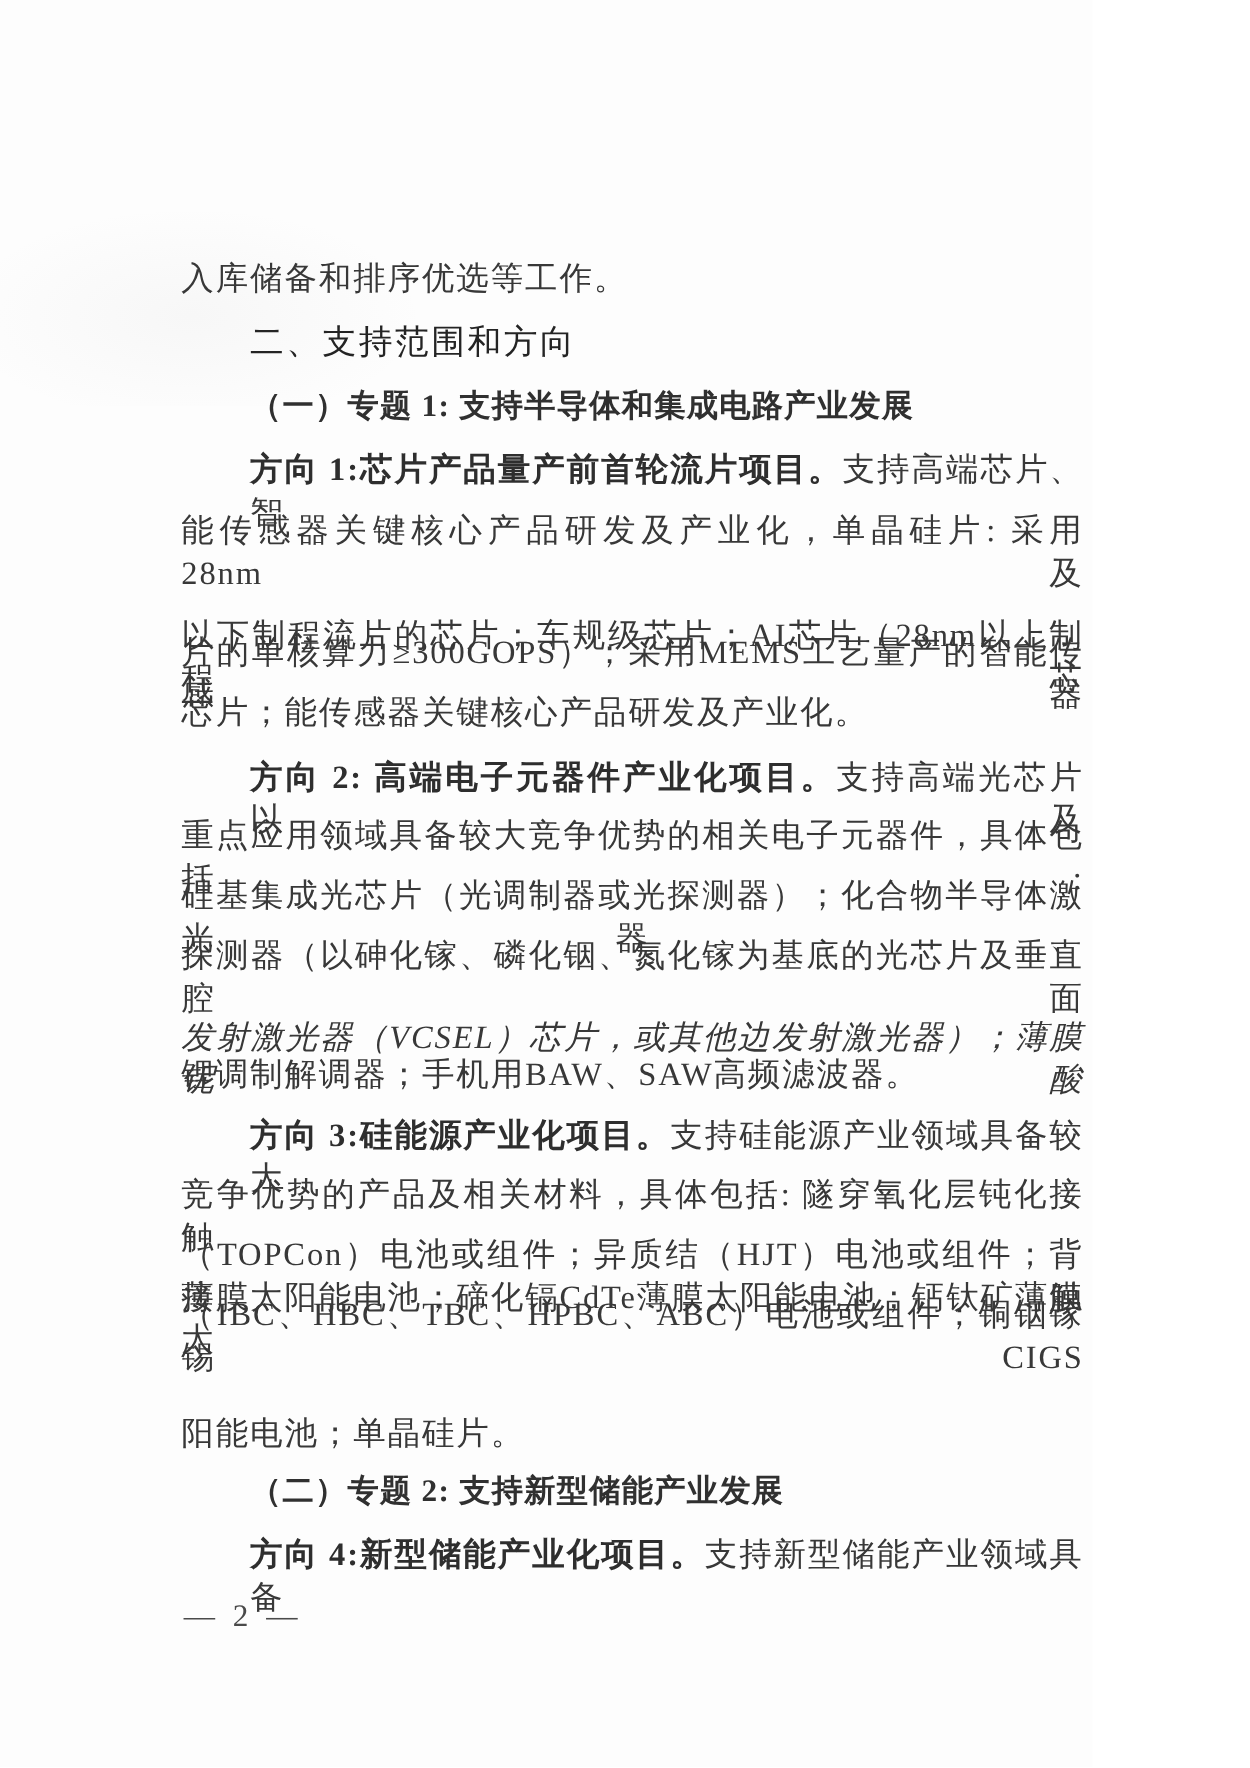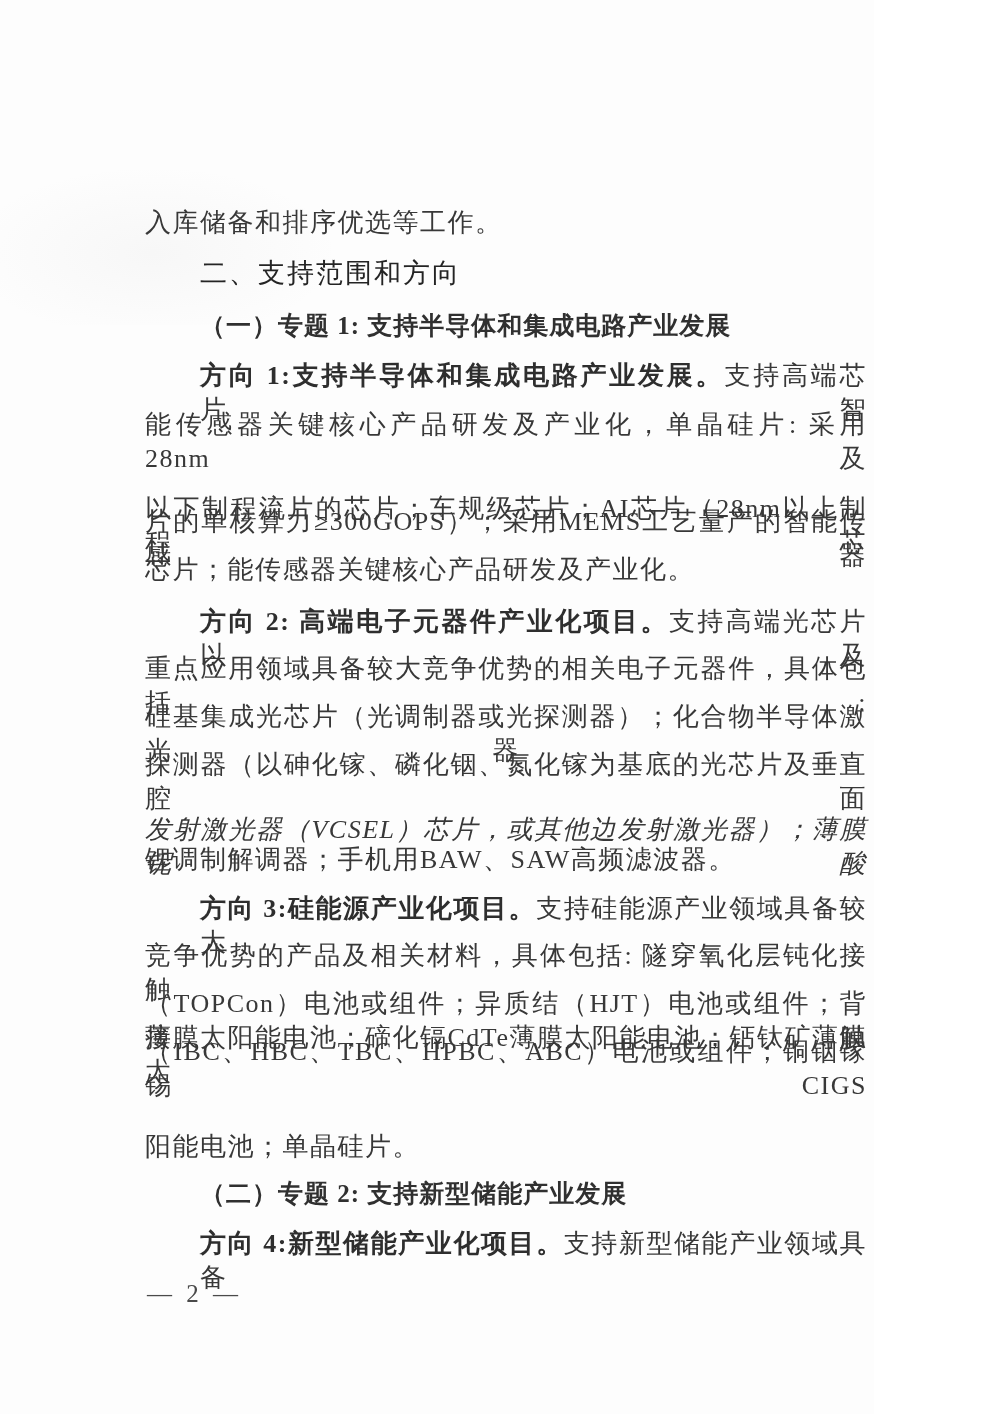--- a/index.html
+++ b/index.html
@@ -81,21 +81,21 @@
 
 <div class="page">
   <div class="smudge smudge-topleft"></div>
   <div class="smudge smudge-right"></div>
   <div class="smudge smudge-bottomright"></div>
 
   <div id="textblock">
       <div class="line body" style="top: 206px;"><span>入库储备和排序优选等工作。</span></div>
       <div class="line hei indent" style="top: 256px;"><span>二、支持范围和方向</span></div>
       <div class="line kai indent" style="top: 309px;"><span>（一）专题 1: 支持半导体和集成电路产业发展</span></div>
-      <div class="line body indent justify" style="top: 359px;"><b class="dir">方向 1:支持半导体和集成电路产业发展。</b><span>支持高端芯片、智</span></div>
+      <div class="line body indent justify" style="top: 359px;"><b class="dir">方向 1:芯片产品量产前首轮流片项目。</b><span>支持高端芯片、智</span></div>
       <div class="line body justify" style="top: 408px;"><span>能传感器关键核心产品研发及产业化，单晶硅片: 采用 28nm及</span></div>
       <div class="line body justify" style="top: 456px; margin-top: 36px;"><span>以下制程流片的芯片；车规级芯片；AI芯片（28nm以上制程芯</span></div>
       <div class="line body justify" style="top: 505px;"><span>片的单核算力≥300GOPS）；采用MEMS工艺量产的智能传感器</span></div>
       <div class="line body" style="top: 553px;"><span>芯片；能传感器关键核心产品研发及产业化。</span></div>
       <div class="line body indent justify" style="top: 605px;"><b class="dir">方向 2: 高端电子元器件产业化项目。</b><span>支持高端光芯片以及</span></div>
       <div class="line body justify" style="top: 652px;"><span>重点应用领域具备较大竞争优势的相关电子元器件，具体包括:</span></div>
       <div class="line body justify" style="top: 700px;"><span>硅基集成光芯片（光调制器或光探测器）；化合物半导体激光器、</span></div>
       <div class="line body justify" style="top: 748px;"><span>探测器（以砷化镓、磷化铟、氮化镓为基底的光芯片及垂直腔面</span></div>
       <div class="line body justify" style="top: 813px; font-style: italic;"><span>发射激光器（VCSEL）芯片，或其他边发射激光器）；薄膜铌酸</span></div>
       <div class="line body" style="top: 843px;"><span>锂调制解调器；手机用BAW、SAW高频滤波器。</span></div>

